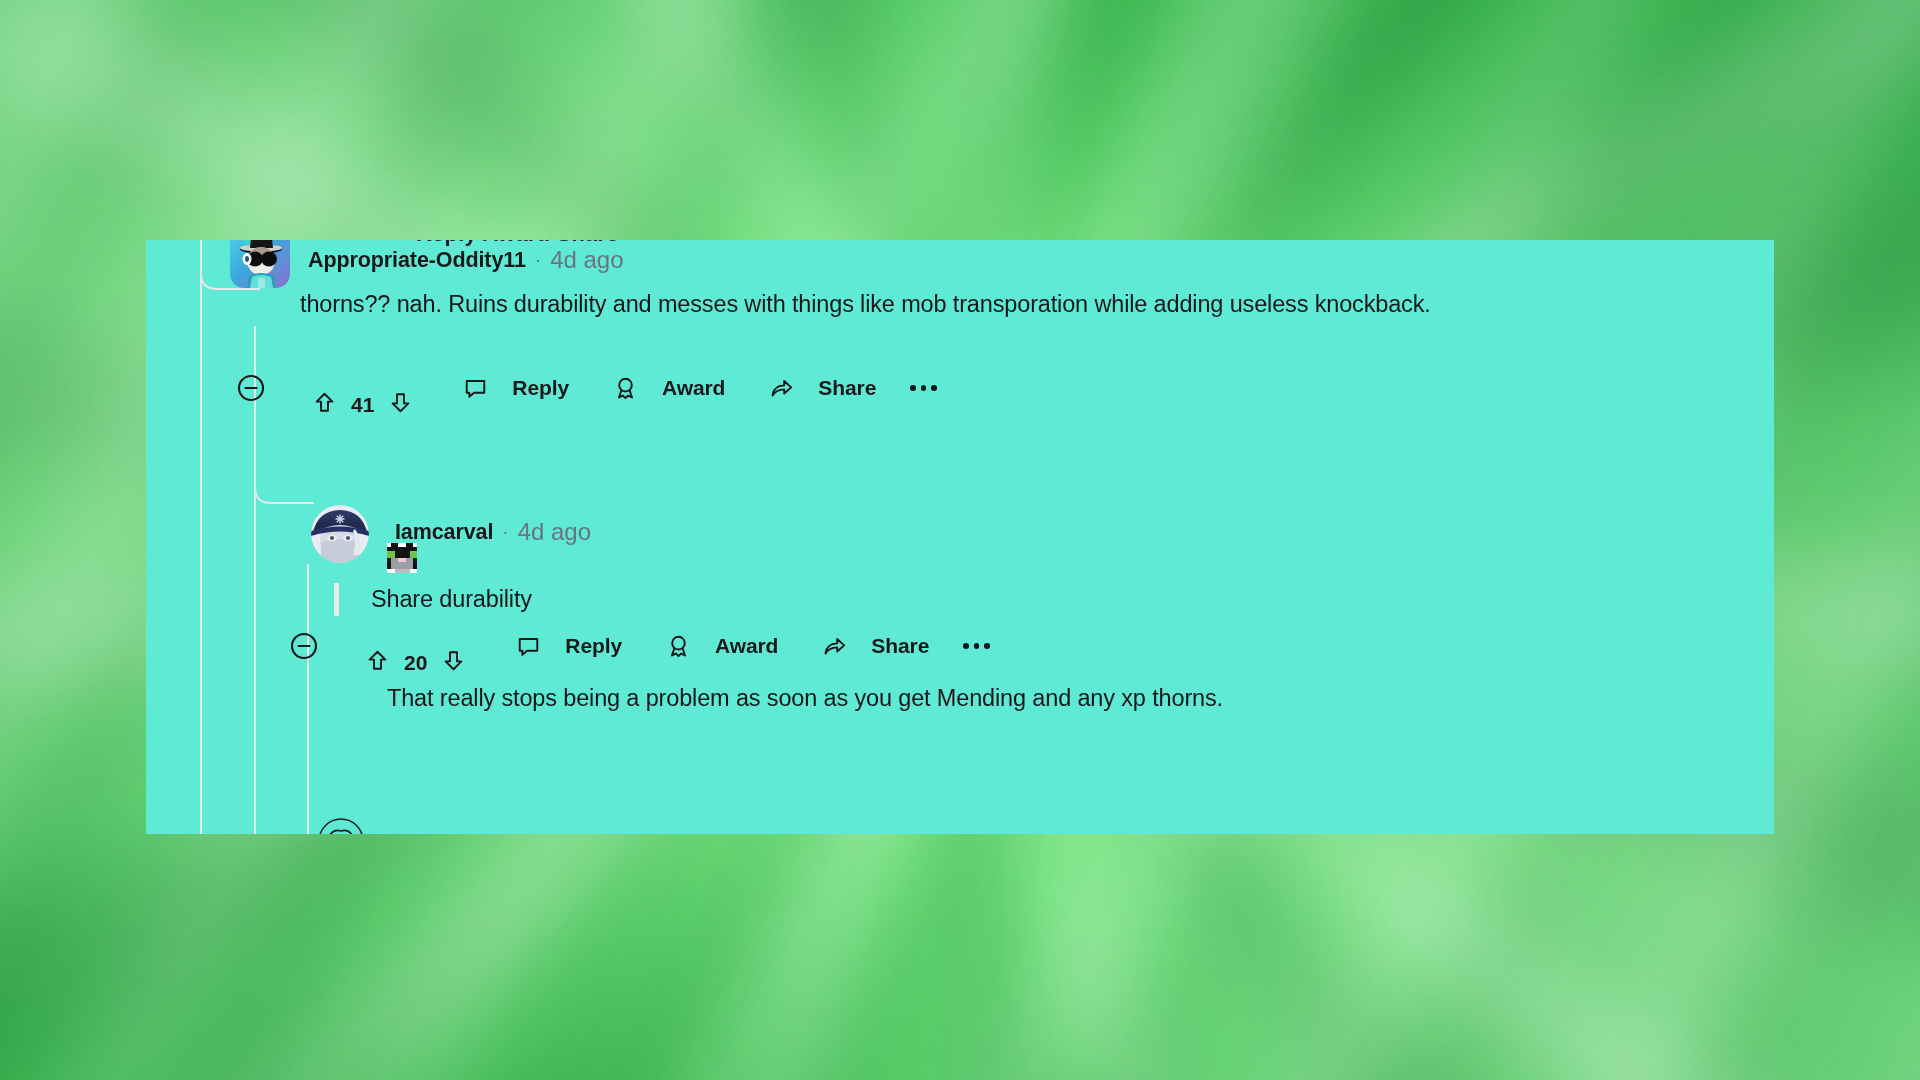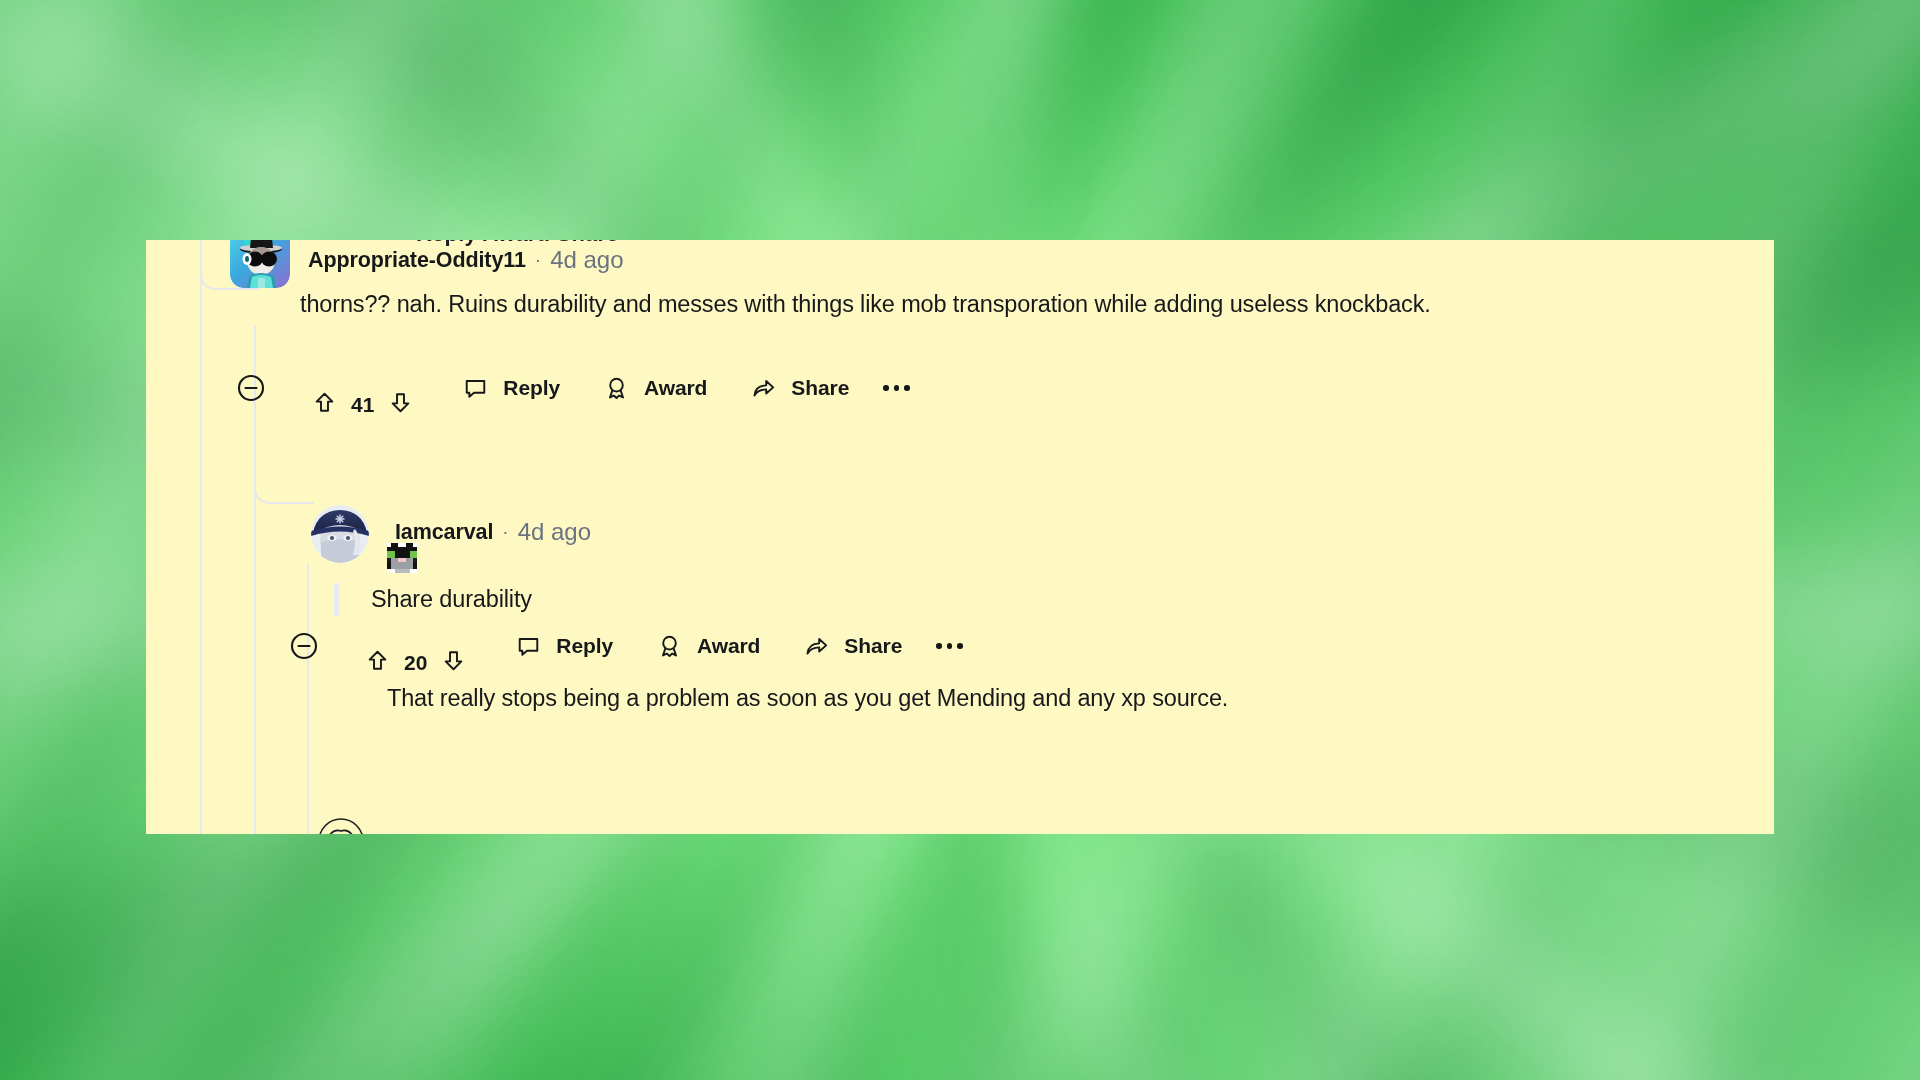--- a/index.html
+++ b/index.html
@@ -69,21 +69,21 @@
     filter: blur(30px);
   }
 
   
   #comment-card {
     position: absolute;
     left: 146px;
     top: 240px;
     width: 1628px;
     height: 594px;
-    background: #fef9c3;
+    background: #5eead4;
     z-index: 2;
     overflow: hidden;
   }
 
   
   .clipped-row {
     position: absolute;
     left: 0; top: -19px;
     width: 100%;
     height: 26px;
@@ -169,21 +169,21 @@
 
   
   .actions {
     display: flex;
     align-items: center;
     height: 40px;
   }
   .act {
     display: flex;
     align-items: center;
-    gap: 14px;
+    gap: 23px;
     color: #16181a;
     font-size: 21px;
     font-weight: 700;
     letter-spacing: -0.1px;
     white-space: nowrap;
   }
   .act svg { display: block; flex: none; }
   .votes {
     display: flex;
     align-items: center;
@@ -433,21 +433,21 @@
         <rect x="0" y="5" width="1" height="2" fill="#121212"></rect>
         <rect x="7" y="5" width="1" height="2" fill="#121212"></rect>
         <rect x="2" y="7" width="4" height="1" fill="#b6bbc2"></rect>
       </svg>
     </div>
 
     <div class="quote" style="position:absolute; left:188px; top:343px; width:1200px;">
       <div class="qtext">Share durability</div>
     </div>
 
-    <div class="cbody" style="position:absolute; left:241px; top:442px; width:1300px;">That really stops being a problem as soon as you get Mending and any xp source.</div>
+    <div class="cbody" style="position:absolute; left:241px; top:442px; width:1300px;">That really stops being a problem as soon as you get Mending and any xp thorns.</div>
 
     <div class="actions" style="position:absolute; left:143px; top:386px;">
       
     </div>
 
     <div class="actions" style="position:absolute; left:143px; top:386px;">
     </div>
 
     <div class="actions" style="position:absolute; left:143px; top:386px;">
     </div>

